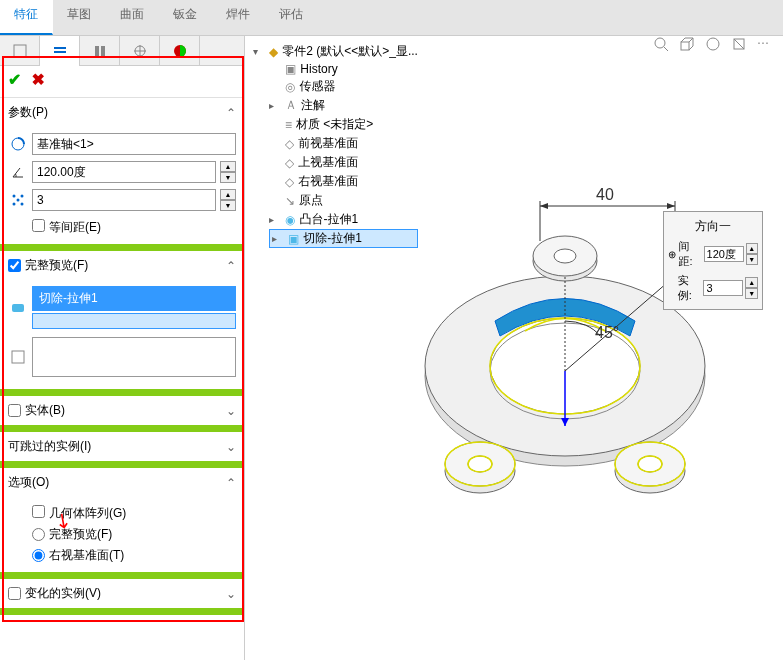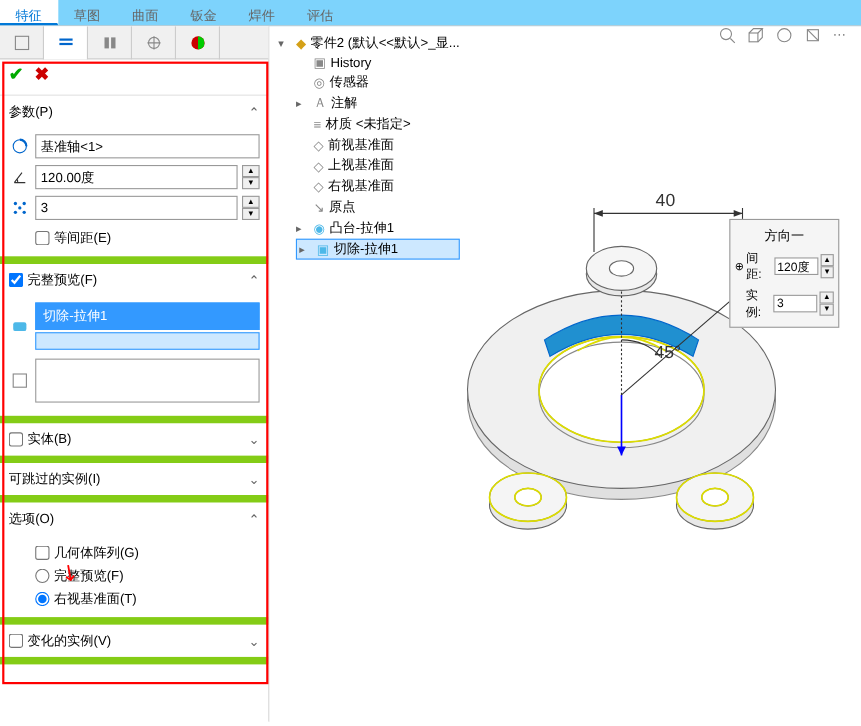--- a/index.html
+++ b/index.html
@@ -1,17 +1,17 @@
 <!DOCTYPE html>
 <html><head>
 <meta charset="utf-8">
 <style>
 *{box-sizing:border-box;margin:0;padding:0;font-family:"Microsoft YaHei",SimSun,sans-serif;font-size:12px}
 body{background:#fff;width:783px;height:660px;overflow:hidden;position:relative}
-.ribbon{display:flex;height:24px;border-bottom:1px solid #ccc;background:#7dd3fc}
+.ribbon{display:flex;height:36px;border-bottom:1px solid #ccc;background:#e5e5e5}
 .ribbon-tab{padding:6px 14px;color:#666;cursor:pointer;border-right:1px solid transparent}
 .ribbon-tab.active{background:#fff;color:#0078d7;border-bottom:2px solid #0078d7}
 .main{display:flex;height:632px}
 .left-panel{width:245px;border-right:1px solid #ccc;background:#fff;display:flex;flex-direction:column}
 .tab-strip{display:flex;height:30px;border-bottom:1px solid #ccc;background:#f0f0f0}
 .tab-btn{width:40px;height:30px;border-right:1px solid #ccc;display:flex;align-items:center;justify-content:center;cursor:pointer}
 .tab-btn.active{background:#fff}
 .pm-header{display:flex;align-items:center;padding:6px 8px;border-bottom:1px solid #e0e0e0}
 .pm-title{font-weight:bold;flex:1;margin-left:6px}
 .help-icon{color:#0078d7;font-weight:bold;border:1px solid #0078d7;border-radius:50%;width:16px;height:16px;display:flex;align-items:center;justify-content:center;font-size:11px}
@@ -21,21 +21,21 @@
 .pm-body{flex:1;overflow-y:auto;padding:0}
 .section{border-bottom:7px solid #84cc16}
 .section-hdr{display:flex;align-items:center;padding:6px 8px;background:#fff;cursor:pointer}
 .section-hdr .chevron{margin-left:auto;color:#666}
 .section-content{padding:6px 8px}
 .input-row{display:flex;align-items:center;gap:4px;margin-bottom:6px}
 .input-row .icon{width:20px;height:20px;display:flex;align-items:center;justify-content:center;color:#666}
 .text-input{flex:1;border:1px solid #999;padding:3px 4px;background:#fff;height:22px}
 .spinner{width:16px;display:flex;flex-direction:column}
 .spin-btn{height:11px;border:1px solid #999;background:#f0f0f0;font-size:7px;display:flex;align-items:center;justify-content:center;cursor:pointer}
-.checkbox-row{display:flex;align-items:center;gap:4px;padding:2px 0 2px 24px}
+.checkbox-row{display:flex;align-items:flex-start;gap:4px;padding:2px 0 2px 24px}
 .radio-row{display:flex;align-items:center;gap:4px;padding:2px 0 2px 24px}
 .selection-box{border:1px solid #3399ff;background:#3399ff;color:#fff;padding:3px 6px;margin-bottom:2px}
 .selection-list{border:1px solid #999;background:#fff;min-height:40px;padding:2px;margin-left:24px}
 .red-box{position:absolute;border:2px solid red;pointer-events:none}
 .red-arrow{position:absolute;color:red;font-size:20px;pointer-events:none}
 .viewport{flex:1;position:relative;background:#fff}
 .tree{position:absolute;left:8px;top:6px}
 .tree-item{display:flex;align-items:center;gap:4px;padding:1px 0;cursor:pointer}
 .expand{width:12px;color:#666;font-size:10px}
 .indent1{margin-left:16px}

